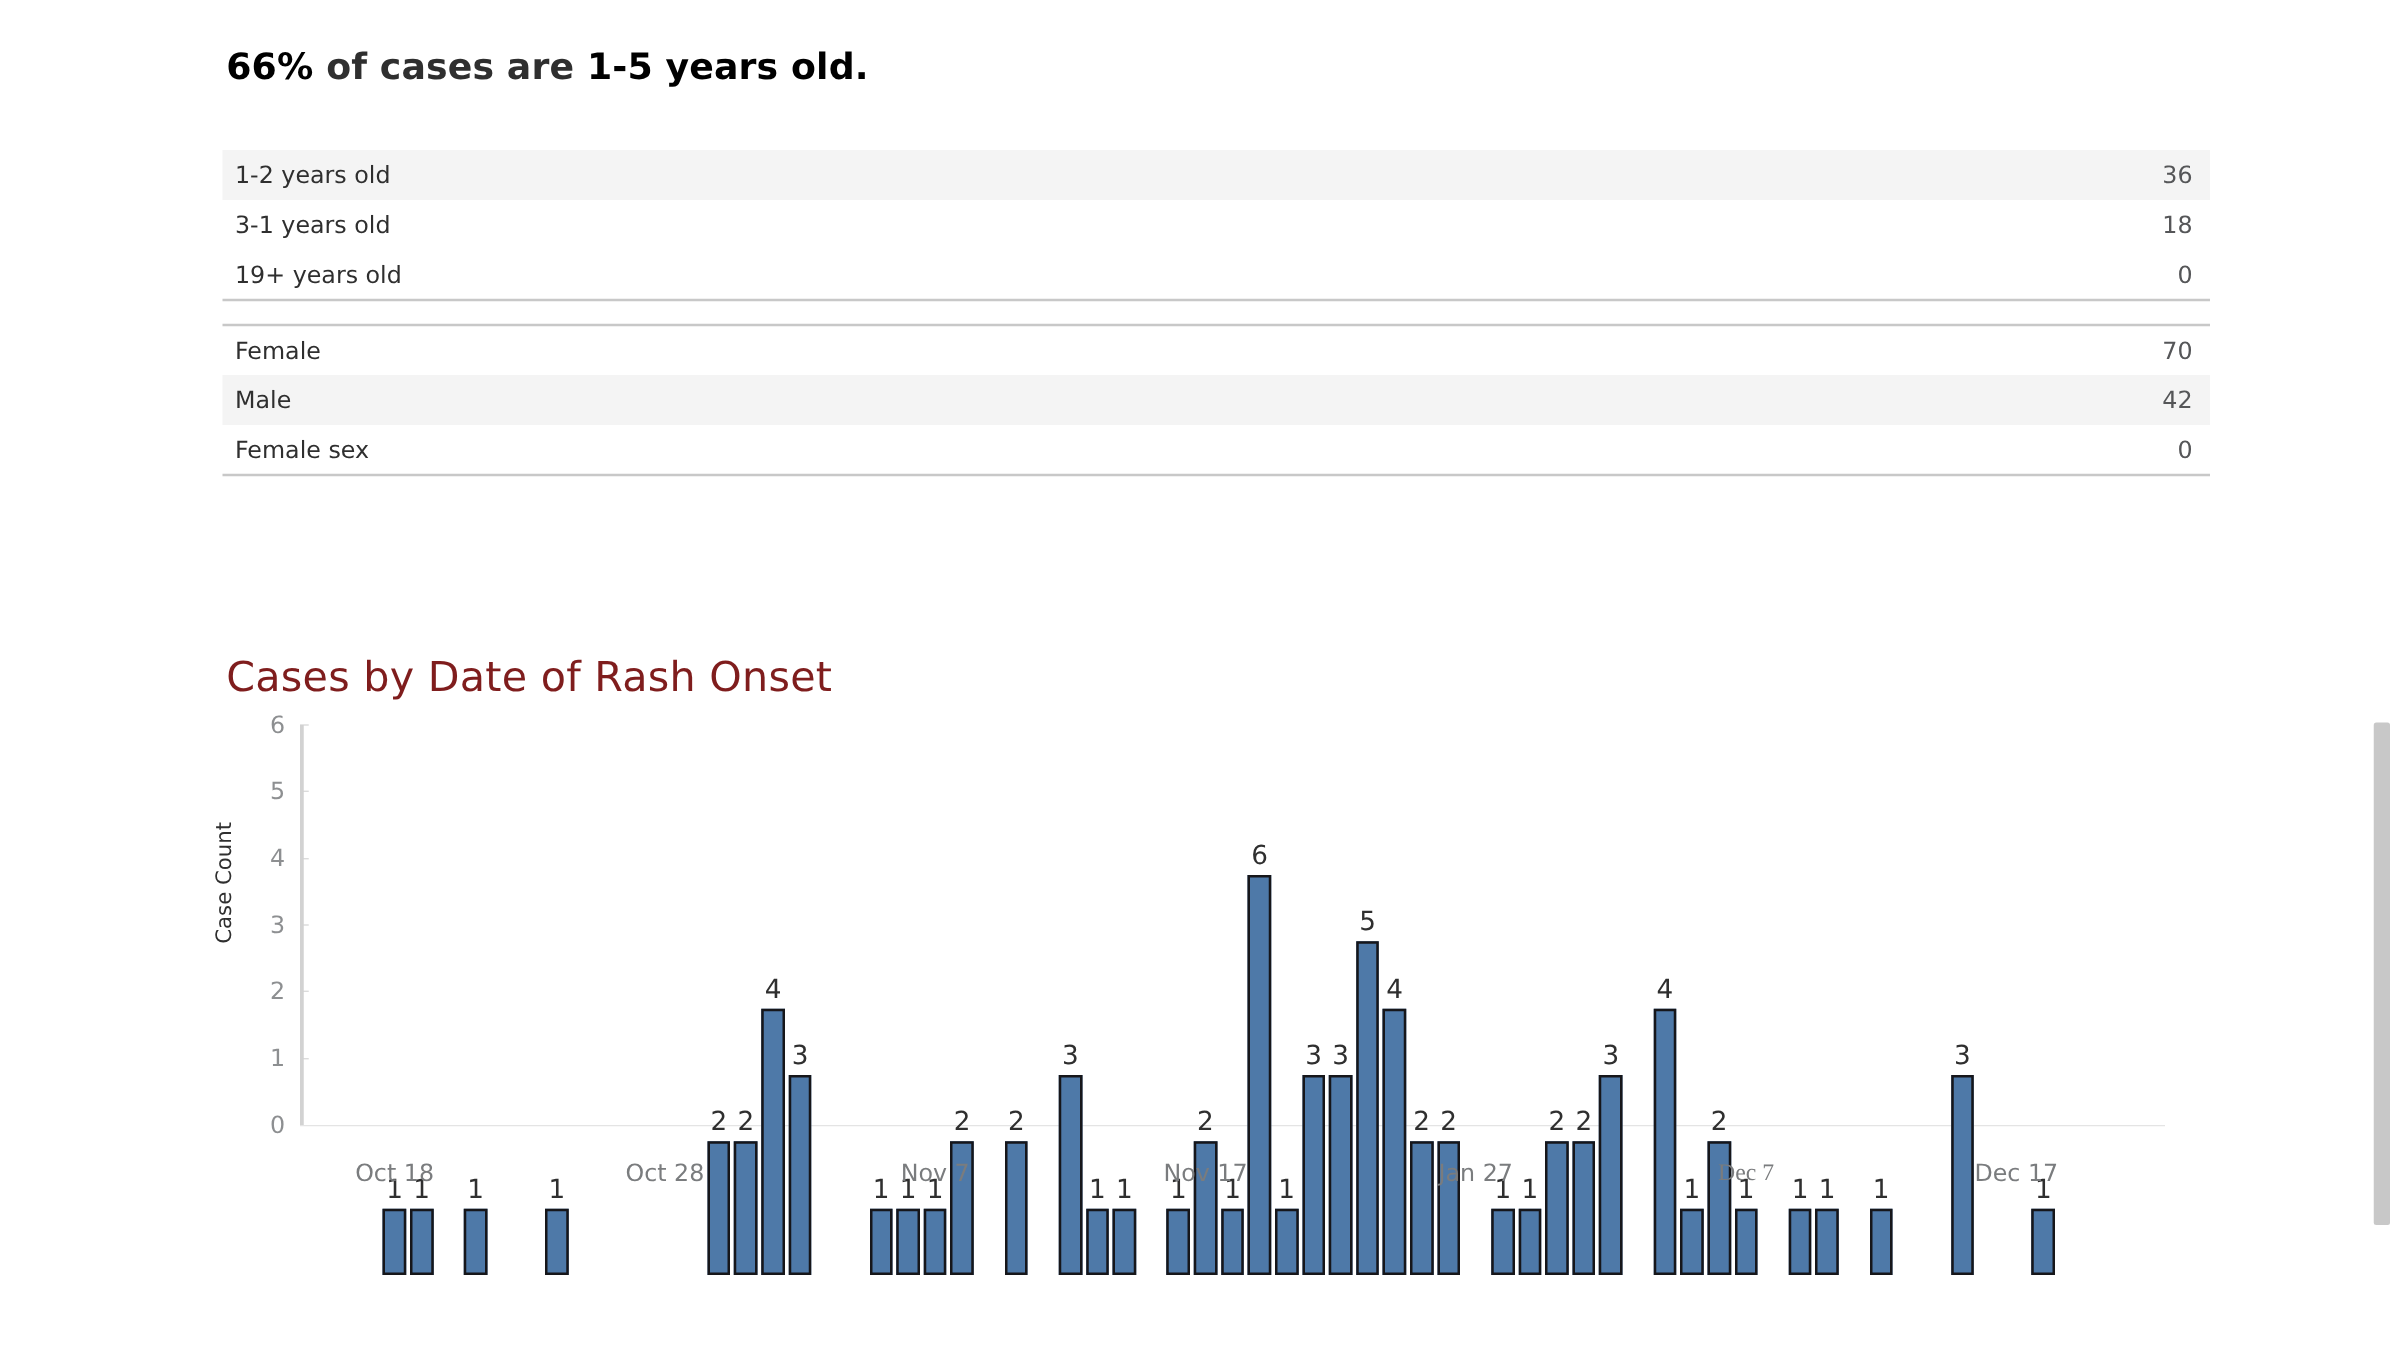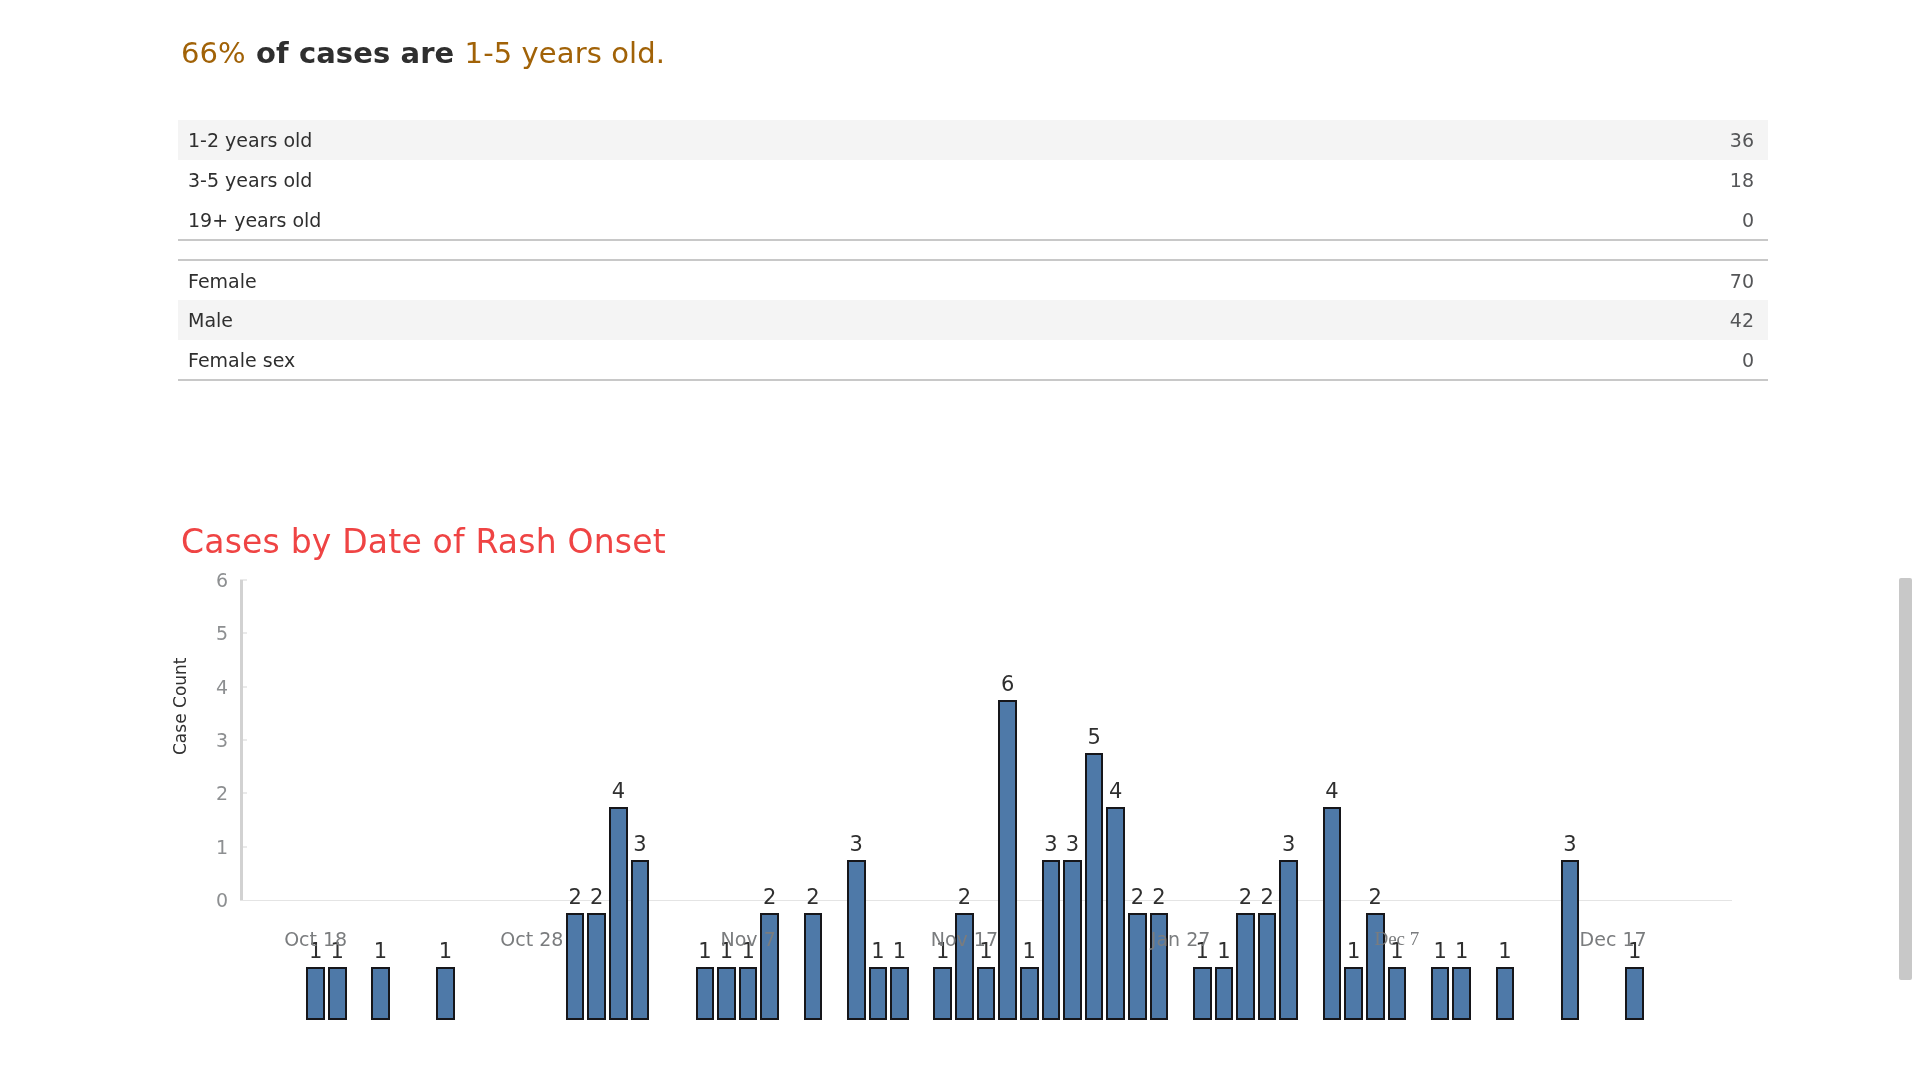--- a/index.html
+++ b/index.html
@@ -11,21 +11,21 @@
     overflow: hidden;
   }
   .page { position: relative; width: 1920px; height: 1080px; background:#fff; }
 
   
   .headline {
     position: absolute; left: 181px; top: 36px;
     font-size: 29px; font-weight: 600; color: #2f2f2f;
     letter-spacing: .1px; white-space: nowrap;
   }
-  .headline .accent { color: #a16207; font-weight: 400; }
+  .headline .accent { color: #000000; font-weight: 700; }
 
   
   .summary { position: absolute; left: 178px; top: 120px; width: 1590px; }
   .tbl { width: 100%; border-collapse: collapse; table-layout: fixed; }
   .tbl .row { height: 40px; }
   .tbl .row.alt { background: #f4f4f4; }
   .tbl .label {
     padding-left: 10px; text-align: left;
     font-size: 19px; color: #2f2f2f; font-weight: 400; vertical-align: middle;
   }
@@ -34,21 +34,21 @@
     font-size: 19px; color: #555658; font-weight: 400; vertical-align: middle;
     width: 120px;
   }
   .rule-top    { border-top: 2px solid #c8c8c8; }
   .rule-bottom { border-bottom: 2px solid #c8c8c8; }
   .gap-block { height: 18px; }
 
   
   .chart-title {
     position: absolute; left: 181px; top: 522px;
-    font-size: 33px; font-weight: 400; color: #ef4444; letter-spacing: .2px;
+    font-size: 33px; font-weight: 400; color: #7f1d1d; letter-spacing: .2px;
   }
   .chart-area { position: absolute; left: 178px; top: 580px; width: 1600px; height: 440px; }
 
   .y-axis-title {
     position: absolute; left: -8px; top: 175px;
     transform: rotate(-90deg); transform-origin: left top;
     font-size: 17px; color: #2f2f2f; white-space: nowrap;
   }
   .y-ticks { position: absolute; left: 10px; top: 0; width: 48px; height: 370px; }
   .y-tick {
@@ -102,21 +102,21 @@
   </div>
 
   <div class="summary">
     <table class="tbl">
       <tbody id="age-rows">
           <tr class="row alt">
             <td class="label">1-2 years old</td>
             <td class="value">36</td>
           </tr>
           <tr class="row">
-            <td class="label">3-5 years old</td>
+            <td class="label">3-1 years old</td>
             <td class="value">18</td>
           </tr>
           <tr class="row rule-bottom">
             <td class="label">19+ years old</td>
             <td class="value">0</td>
           </tr>
         </tbody>
     </table>
     <div class="gap-block"></div>
     <table class="tbl">

